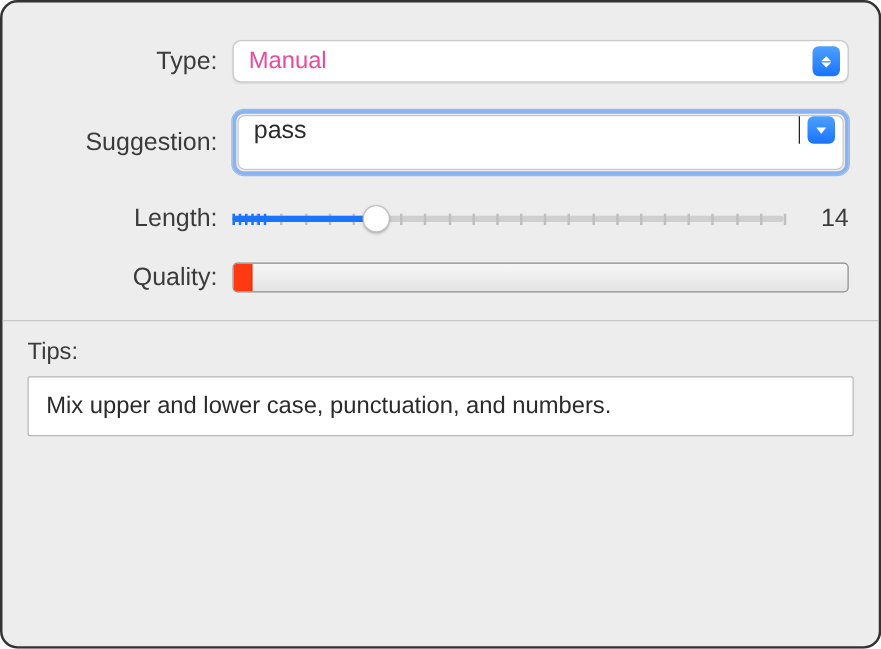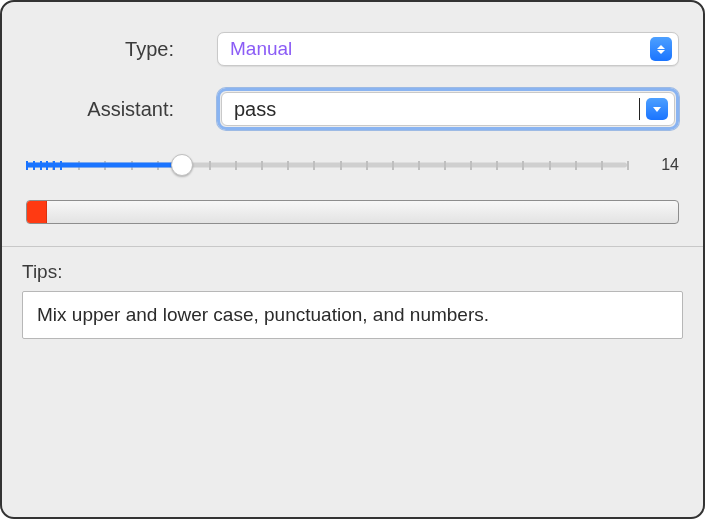--- a/index.html
+++ b/index.html
@@ -52,21 +52,20 @@
     
     .form {
       padding: 30px 24px 22px 24px;
       display: flex;
       flex-direction: column;
       gap: 22px;
     }
     .row {
       display: flex;
       align-items: center;
-      gap: 31px;
     }
     .label {
       width: 160px;
       text-align: right;
       padding-right: 12px;
       font-size: 20px;
       color: #3b3b3b;
     }
     .field {
       flex: 1;
@@ -77,21 +76,21 @@
     .select {
       flex: 1;
       height: 34px;
       border: 1px solid #c9c9c9;
       border-radius: 7px;
       background: #ffffff;
       display: flex;
       align-items: center;
       padding: 0 6px 0 12px;
       font-size: 19px;
-      color: #8b5cf6;
+      color: #ec4899;
       box-shadow: inset 0 1px 0 rgba(255,255,255,.6), 0 0.5px 1px rgba(0,0,0,.08);
       position: relative;
     }
     .select .sel-text { flex: 1; }
     .stepper {
       width: 22px; height: 24px;
       background: linear-gradient(#4da0ff,#1a74ff);
       border-radius: 5px;
       display: flex;
       flex-direction: column;
@@ -109,26 +108,26 @@
 
     
     .combo-wrap {
       flex: 1;
       border: 3px solid #8ab4f1;
       border-radius: 9px;
       padding: 1px;
       box-shadow: 0 0 0 1px rgba(78,135,220,0.5);
     }
     .combo {
-      height: 34px;
+      height: 44px;
       border: 1px solid #c9c9c9;
       border-radius: 6px;
       background: #ffffff;
       display: flex;
-      align-items: center;
+      align-items: flex-start;
       padding: 0 6px 0 12px;
     }
     .combo-input {
       flex: 1;
       border: none;
       outline: none;
       font-size: 20px;
       color: #2b2b2b;
       background: transparent;
     }
@@ -175,21 +174,21 @@
       position: absolute; width:2px; height:9px; background:#1a74ff; top:4px;
     }
     .thumb {
       position: absolute; top:50%; transform: translate(-50%,-50%);
       width: 22px; height: 22px; border-radius: 50%;
       background: #ffffff;
       border: 1px solid #c0c0c0;
       box-shadow: 0 1px 2px rgba(0,0,0,.25);
       left: 26%;
     }
-    .len-val { width: 36px; text-align: right; font-size: 16px; color: #3b3b3b; }
+    .len-val { width: 36px; text-align: right; font-size: 20px; color: #3b3b3b; }
 
     
     .quality {
       flex: 1; height: 24px;
       border: 1px solid #8d8d8d;
       border-radius: 4px;
       background: linear-gradient(#f7f7f7,#e3e3e3);
       position: relative;
       overflow: hidden;
     }
@@ -241,35 +240,36 @@
           <span class="sel-text">Manual</span>
           <div class="stepper">
             <div class="chev up"></div>
             <div class="chev down"></div>
           </div>
         </div>
       </div>
     </div>
 
     <div class="row">
-      <div class="label">Assistant:</div>
+      <div class="label">Suggestion:</div>
       <div class="field">
         <div class="combo-wrap">
           <div class="combo">
             <span class="combo-input">pass</span>
             <span class="caret"></span>
             <div class="drop">
               <div class="chev"></div>
             </div>
           </div>
         </div>
       </div>
     </div>
 
     <div class="row">
+      <div class="label">Length:</div>
       <div class="slider-wrap">
         <div class="slider">
           <div class="track"></div>
           <div class="ticks" id="ticks-all">
               <span style="left: 0%;"></span>
               <span style="left: 4.34783%;"></span>
               <span style="left: 8.69565%;"></span>
               <span style="left: 13.0435%;"></span>
               <span style="left: 17.3913%;"></span>
               <span style="left: 21.7391%;"></span>
@@ -301,20 +301,21 @@
               <span style="left: 17.3913%;"></span>
               <span style="left: 21.7391%;"></span>
             </div>
           <div class="thumb" id="thumb" style="left: 26%;"></div>
         </div>
         <div class="len-val">14</div>
       </div>
     </div>
 
     <div class="row">
+      <div class="label">Quality:</div>
       <div class="field">
         <div class="quality">
           <div class="quality-fill" id="qfill" style="width: 3%; background: linear-gradient(rgb(255, 58, 18), rgb(255, 58, 18));"></div>
         </div>
       </div>
     </div>
 
   </div>
 
   <div class="divider"></div>

